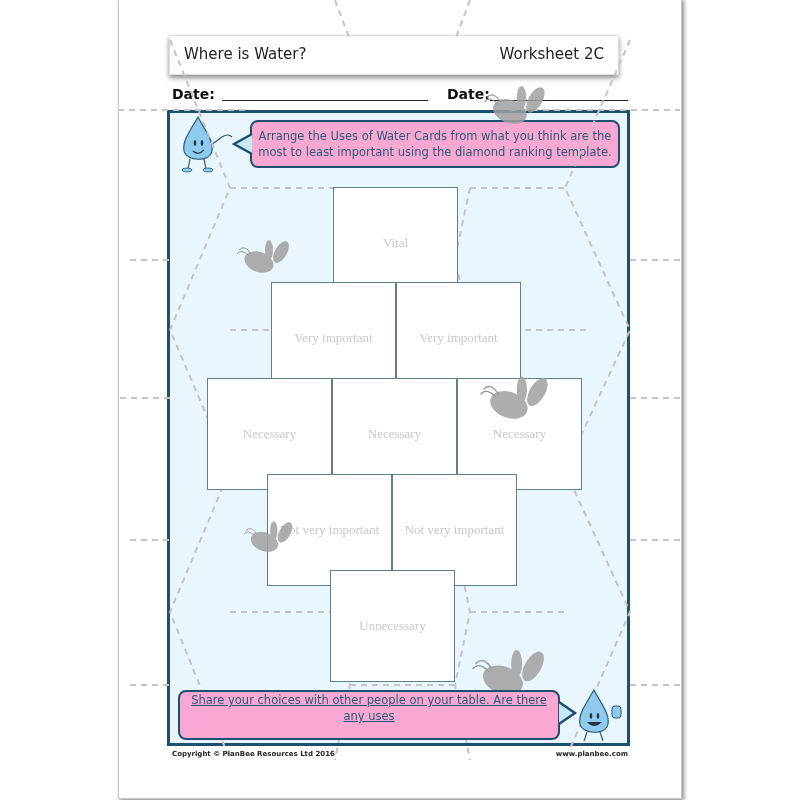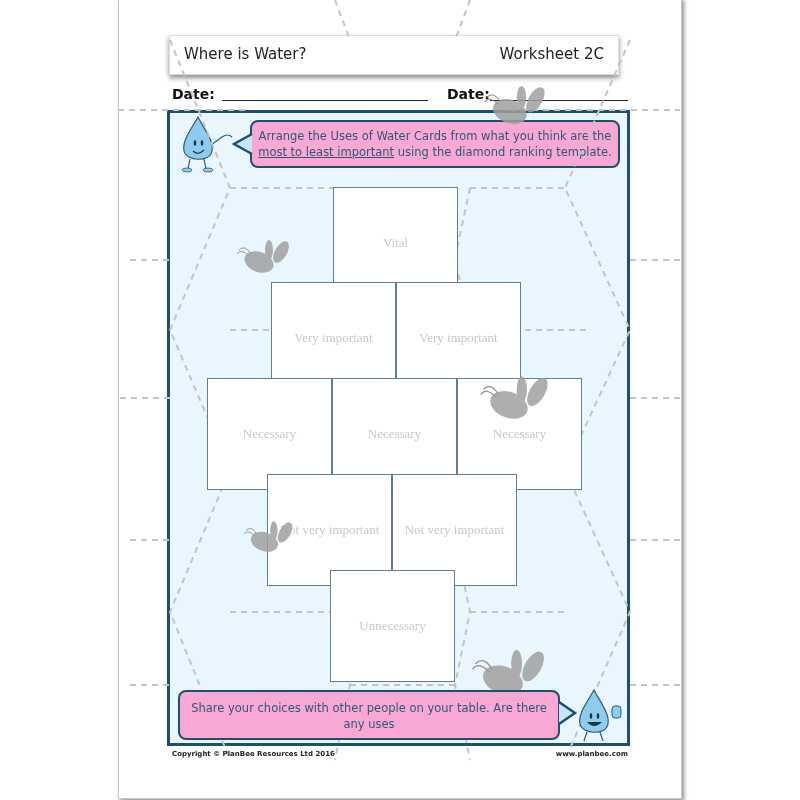--- a/index.html
+++ b/index.html
@@ -8,22 +8,22 @@
   .hexbg{position:absolute;left:0;top:0;width:800px;height:800px;pointer-events:none;}
   .title-box{position:absolute;left:169px;top:35px;width:450px;height:40px;background:#fff;box-shadow:0 3px 5px rgba(0,0,0,0.45);border:1px solid #ddd;box-sizing:border-box;}
   .title-left{position:absolute;left:14px;top:9px;font-size:15px;color:#222;}
   .title-right{position:absolute;right:14px;top:9px;font-size:15px;color:#222;}
   .name-row{position:absolute;left:172px;top:86px;width:460px;height:20px;}
   .lbl{position:absolute;font-weight:bold;font-size:14px;color:#111;top:0;}
   .line{position:absolute;border-bottom:1.5px solid #222;height:14px;}
   .frame{position:absolute;left:167px;top:110px;width:463px;height:636px;box-sizing:border-box;border:3px solid #1d4f6e;background:#eaf6fd;}
   .bubble{position:absolute;background:#f9a8d4;border:2.5px solid #1d4f6e;border-radius:8px;box-sizing:border-box;color:#2b5a78;text-align:center;font-size:11.5px;line-height:16px;}
   .bubble-top{left:250px;top:120px;width:370px;height:48px;padding-top:6px;}
-  .bubble-bottom{left:178px;top:690px;width:382px;height:50px;padding-top:8px;}
-  .u{text-decoration:underline;}
+  .bubble-bottom{left:178px;top:690px;width:382px;height:50px;padding-top:0;text-decoration:underline;}
+  .u{}
   .card{position:absolute;width:125px;height:112px;background:#fff;border:1.5px solid #5e7f94;box-sizing:border-box;display:flex;align-items:center;justify-content:center;text-align:center;color:#c8c8c8;font-family:Liberation Serif, serif;font-size:13px;line-height:24px;}
   .footer-left{position:absolute;left:172px;top:750px;font-size:7px;font-weight:bold;color:#222;}
   .footer-right{position:absolute;right:172px;top:750px;font-size:7px;font-weight:bold;color:#222;padding-left:16px;}
   .drop{position:absolute;}
   .bee{position:absolute;opacity:0.85;}
 </style>
 </head>
 <body>
 
 <div class="page"></div>

